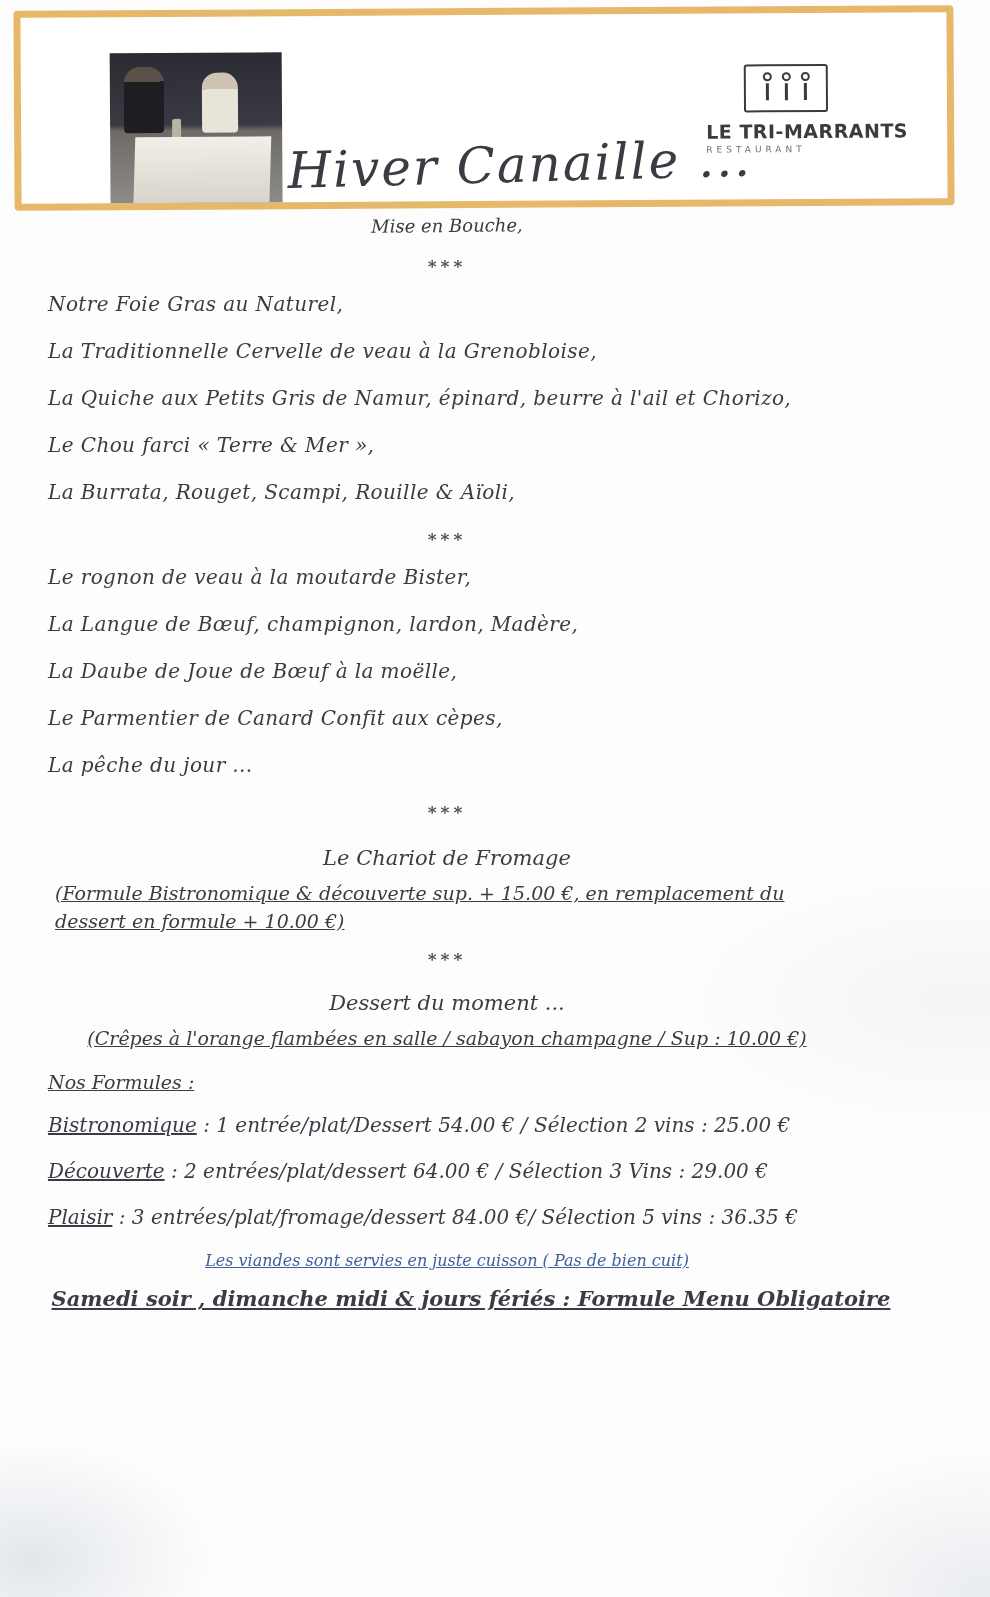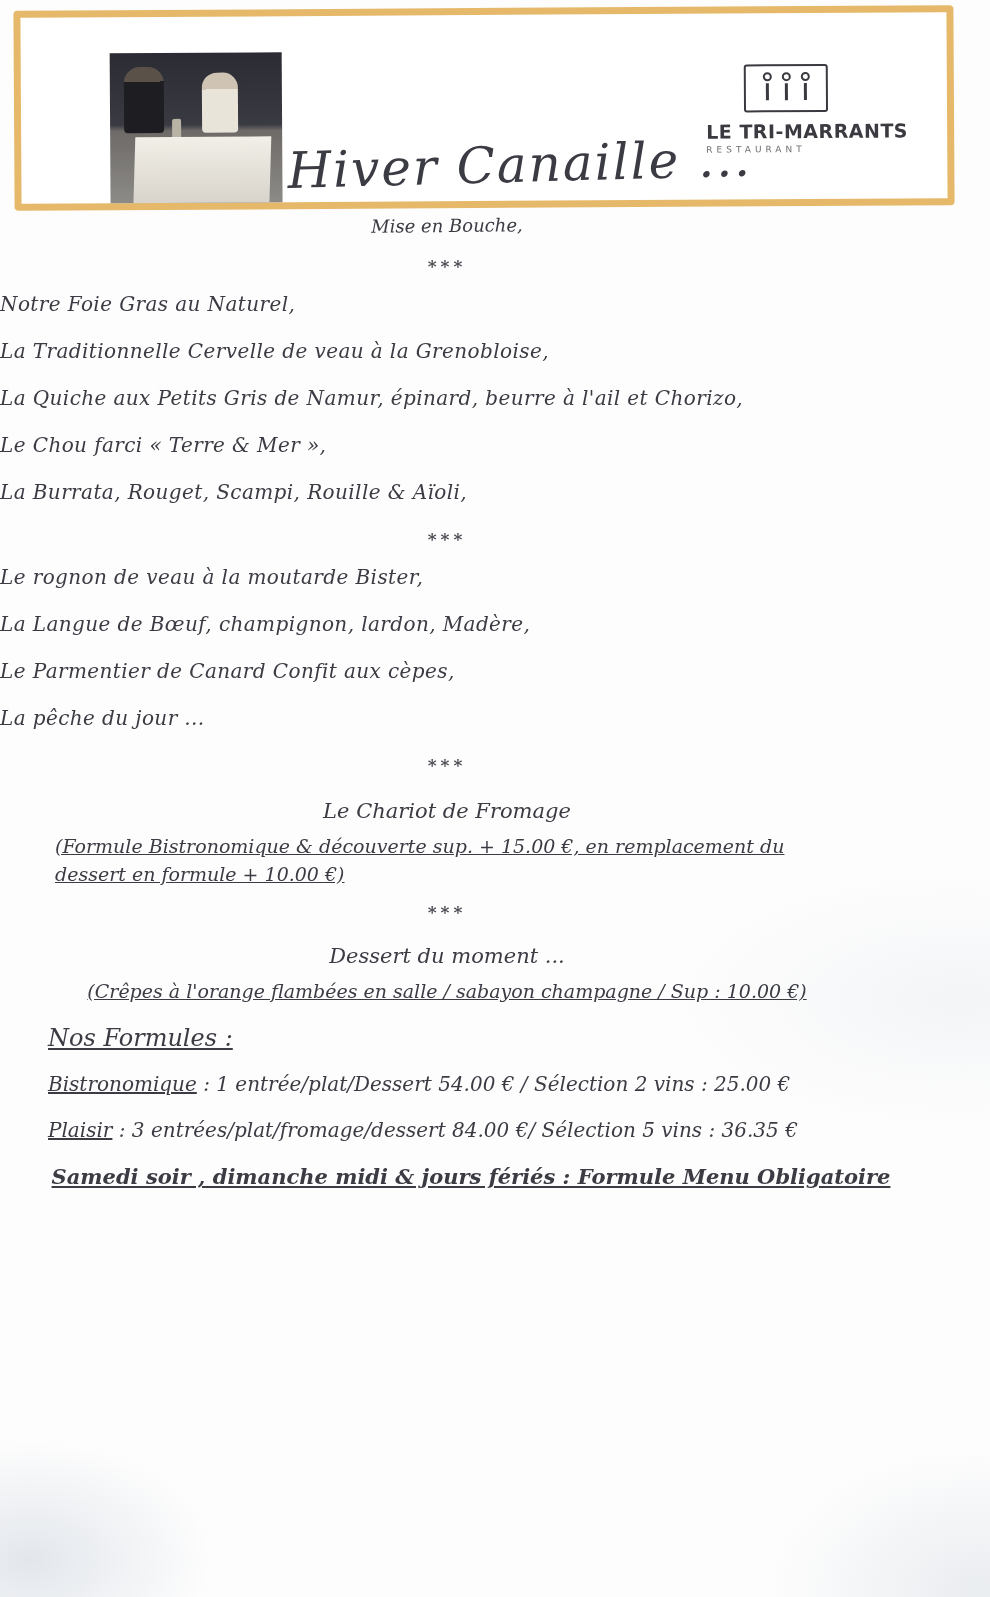--- a/index.html
+++ b/index.html
@@ -156,21 +156,21 @@
     font-family: "DejaVu Serif", serif;
     font-style: italic;
     color: #3b3b44;
   }
   .line {
     font-size: 20px;
     line-height: 1.0;
     letter-spacing: 0.4px;
     white-space: nowrap;
   }
-  .left-col { }
+  .left-col { padding-left: 48px; }
 
   .mise {
     text-align: center;
     font-size: 18px;
     margin-bottom: 20px;
     transform: rotate(-0.6deg);
   }
   .sep {
     text-align: center;
     font-size: 17px;
@@ -199,21 +199,21 @@
     margin-bottom: 12px;
   }
   .dessert-note {
     text-align: center;
     font-size: 19px;
     text-decoration: underline;
   }
 
   .formulas { padding-left: 48px; margin-top: 22px; }
   .formulas-head {
-    font-size: 24px;
+    font-size: 19px;
     text-decoration: underline;
     margin-bottom: 20px;
   }
   .formula-row {
     font-size: 20px;
     margin-bottom: 22px;
     white-space: nowrap;
   }
   .formula-row .fname { text-decoration: underline; }
 
@@ -283,20 +283,21 @@
       <div class="line hand">La Quiche aux Petits Gris de Namur, épinard, beurre à l'ail et Chorizo,</div>
       <div class="line hand">Le Chou farci « Terre &amp; Mer »,</div>
       <div class="line hand">La Burrata, Rouget, Scampi, Rouille &amp; Aïoli,</div>
     </div>
 
     <div class="sep hand">***</div>
 
     <div class="course left-col">
       <div class="line hand">Le rognon de veau à la moutarde Bister,</div>
       <div class="line hand">La Langue de Bœuf, champignon, lardon, Madère,</div>
+      <div class="line hand">La Daube de Joue de Bœuf à la moëlle,</div>
       <div class="line hand">Le Parmentier de Canard Confit aux cèpes,</div>
       <div class="line hand">La pêche du jour ...</div>
     </div>
 
     <div class="sep hand">***</div>
 
     <div style="margin-top:24px">
       <div class="cheese-title hand">Le Chariot de Fromage</div>
       <div class="cheese-note hand">(Formule Bistronomique &amp; découverte sup. + 15.00 €, en remplacement du dessert en formule +  10.00 €)</div>
     </div>
@@ -308,20 +309,24 @@
       <div class="dessert-note hand">(Crêpes à l'orange flambées en salle  / sabayon champagne / Sup : 10.00 €)</div>
     </div>
 
     <div class="formulas">
       <div class="formulas-head hand">Nos Formules :</div>
 
       <div class="formula-row hand">
         <span class="fname">Bistronomique</span><span> :  1 entrée/plat/Dessert 54.00 € / Sélection 2 vins : 25.00 €</span>
       </div>
       <div class="formula-row hand">
+        <span class="fname">Découverte</span><span> :  2 entrées/plat/dessert 64.00 € / Sélection 3 Vins : 29.00 €</span>
+      </div>
+      <div class="formula-row hand">
         <span class="fname">Plaisir</span><span> : 3 entrées/plat/fromage/dessert 84.00 €/ Sélection 5 vins : 36.35 €</span>
       </div>
     </div>
 
+    <div class="note-blue hand">Les viandes sont servies en juste cuisson ( Pas de bien cuit)</div>
     <div class="note-bold hand">Samedi soir , dimanche midi &amp; jours fériés : Formule Menu Obligatoire</div>
 
   </div>
 </div>
 
 </body></html>

